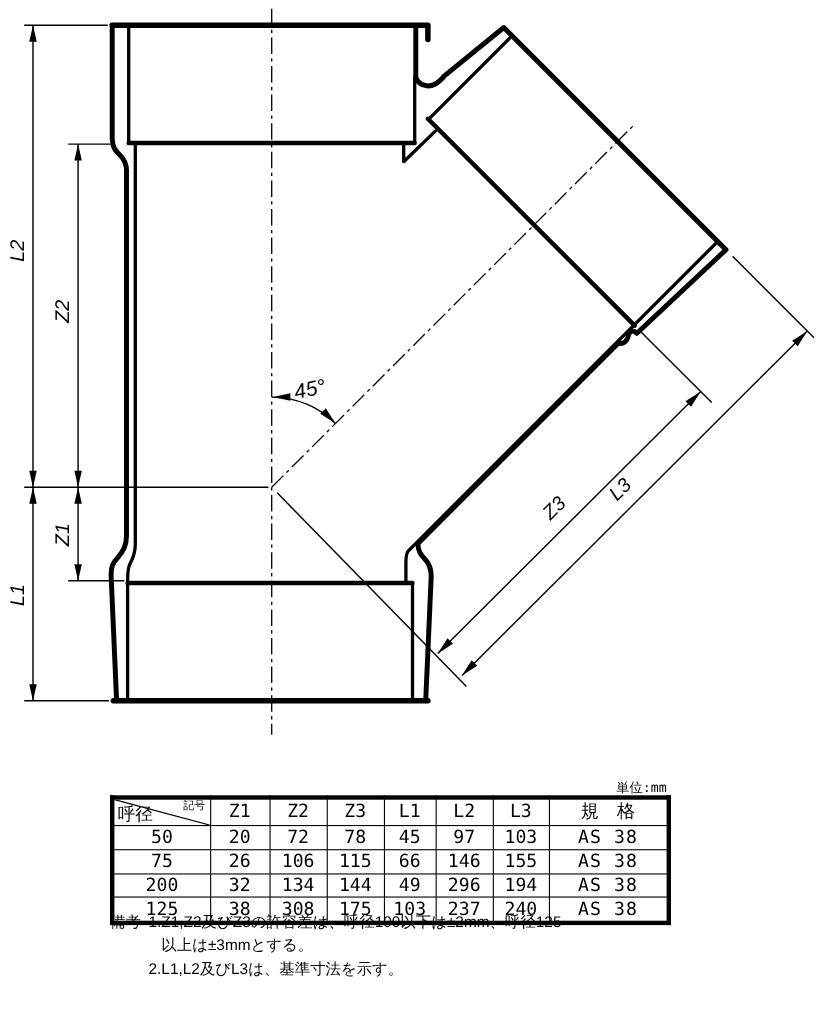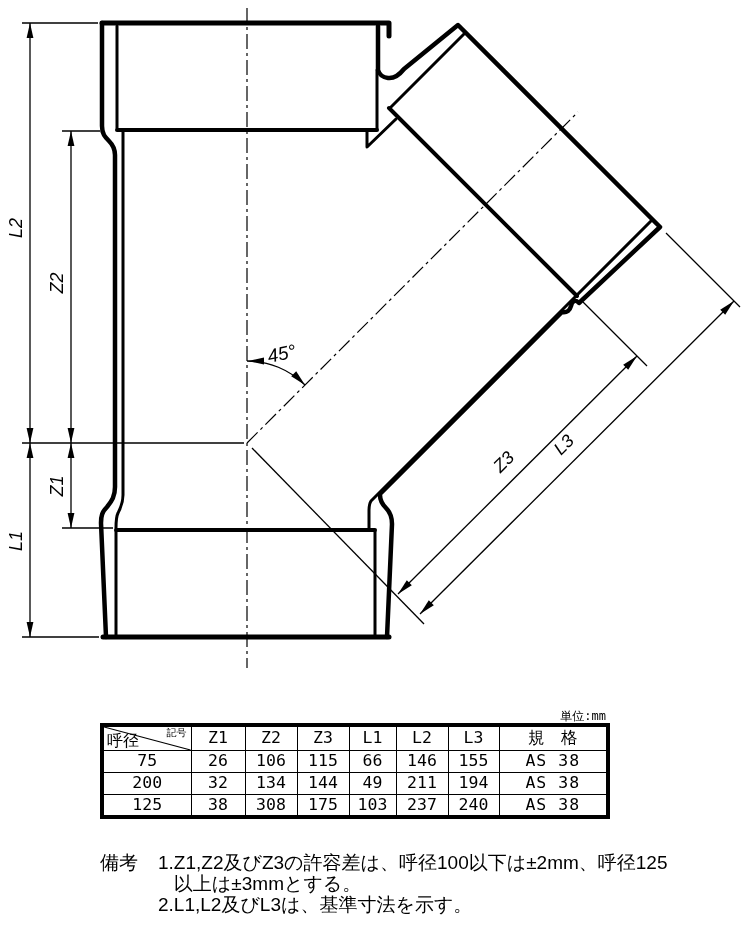--- a/index.html
+++ b/index.html
@@ -22,22 +22,22 @@
   td.std,th.std{border-left:4px solid #000;}
   th.corner{position:relative;padding:0;}
   .corner-wrap{position:relative;width:100%;height:100%;}
   .corner-svg{position:absolute;left:0;top:0;width:100%;height:100%;}
   .corner-tr{position:absolute;top:1px;right:4px;font-size:10px;line-height:1;
              font-family:"Liberation Sans","DejaVu Sans",sans-serif;}
   .corner-bl{position:absolute;bottom:1px;left:3px;font-size:16px;line-height:1;
              font-family:"Liberation Sans","DejaVu Sans",sans-serif;}
   .std-cell{letter-spacing:1px;}
   
-  .notes{position:absolute;left:100px;top:852px;width:600px;font-size:19px;line-height:21px;
-         font-family:"Liberation Sans","DejaVu Sans",sans-serif;display:flex;gap:20px;}
+  .notes{position:absolute;left:100px;top:828px;width:600px;font-size:14px;line-height:21px;
+         font-family:"Liberation Sans","DejaVu Sans",sans-serif;display:flex;gap:7px;}
   .notes .note-label{white-space:nowrap;}
   .note-item{display:flex;}
   .note-no{white-space:nowrap;}
 </style>
 </head>
 <body>
 
 <div class="page">
 
   <svg class="drawing" viewBox="0 0 752 700" xmlns="http://www.w3.org/2000/svg">
@@ -150,36 +150,46 @@
       </th>
       <th>Z1</th>
       <th>Z2</th>
       <th>Z3</th>
       <th>L1</th>
       <th>L2</th>
       <th>L3</th>
       <th class="std">規　格</th>
     </tr>
     <tr>
+      <td>50</td>
+      <td>20</td>
+      <td>72</td>
+      <td>78</td>
+      <td>45</td>
+      <td>97</td>
+      <td>103</td>
+      <td class="std std-cell">AS 38</td>
+    </tr>
+    <tr>
       <td>75</td>
       <td>26</td>
       <td>106</td>
       <td>115</td>
       <td>66</td>
       <td>146</td>
       <td>155</td>
       <td class="std std-cell">AS 38</td>
     </tr>
     <tr>
       <td>200</td>
       <td>32</td>
       <td>134</td>
       <td>144</td>
       <td>49</td>
-      <td>211</td>
+      <td>296</td>
       <td>194</td>
       <td class="std std-cell">AS 38</td>
     </tr>
     <tr>
       <td>125</td>
       <td>38</td>
       <td>308</td>
       <td>175</td>
       <td>103</td>
       <td>237</td>

